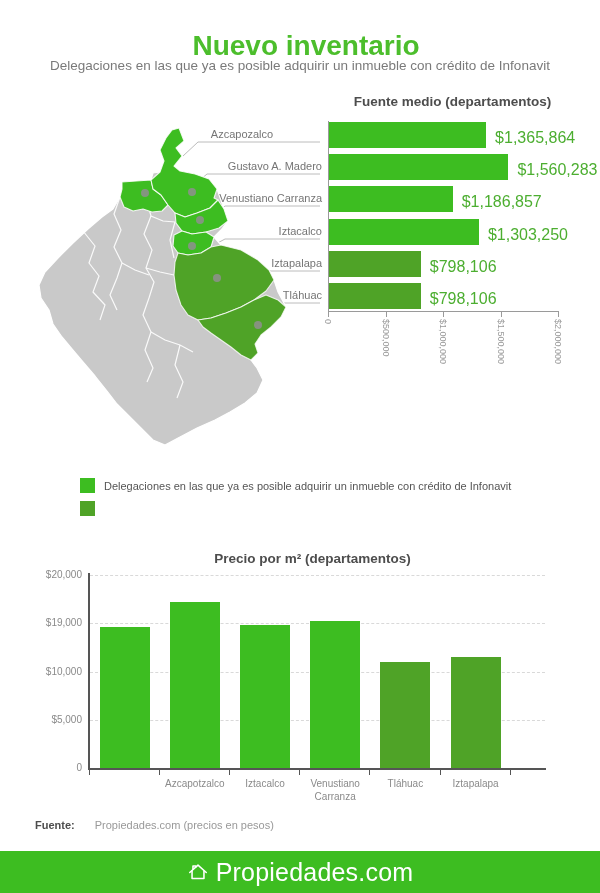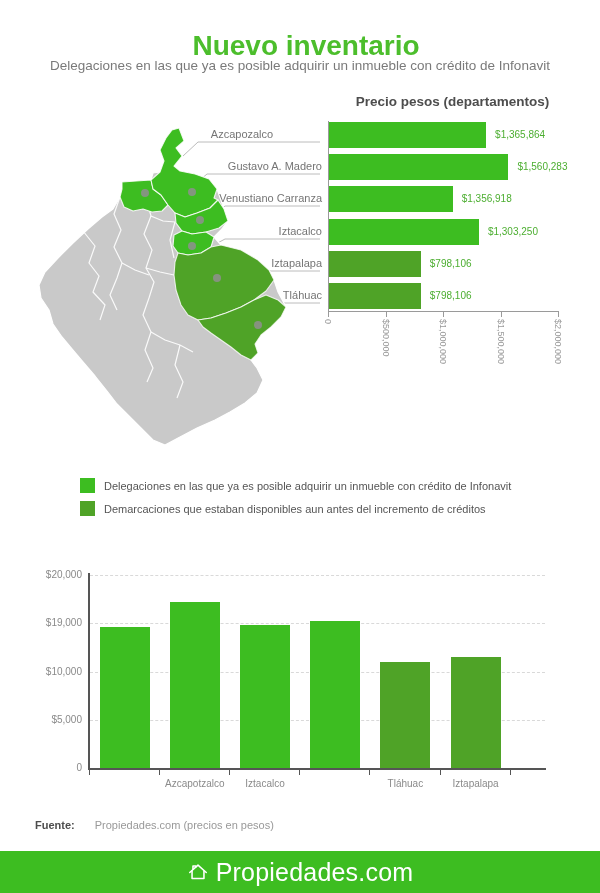--- a/index.html
+++ b/index.html
@@ -22,21 +22,21 @@
   .m-dot{fill:#8f8f8f;opacity:.85}
   .m-leader{fill:none;stroke:#bcbcbc;stroke-width:1}
   
   #hchart{position:absolute;left:0;top:0;width:600px;height:500px;}
   .axis-v{position:absolute;left:328px;top:121px;width:1px;height:191px;background:#9a9a9a}
   .axis-h{position:absolute;left:328px;top:311px;width:231px;height:1px;background:#9a9a9a}
   .htick{position:absolute;top:312px;width:1px;height:5px;background:#9a9a9a}
   .hticklabel{position:absolute;top:319px;writing-mode:vertical-rl;font-size:9px;color:#999;white-space:nowrap}
   .hlabel{position:absolute;width:160px;text-align:right;font-size:11px;color:#757575;white-space:nowrap}
   .hbar{position:absolute;height:26px}
-  .hvalue{position:absolute;font-size:10px;color:var(--valuegreen,#4cae30);white-space:nowrap}
+  .hvalue{position:absolute;font-size:16px;color:var(--valuegreen,#4cae30);white-space:nowrap}
   
   .legend{position:absolute;left:80px;top:478px;display:flex;flex-direction:column;gap:8px}
   .lg-row{display:flex;align-items:center;gap:9px}
   .sq{width:15px;height:15px;flex:0 0 15px}
   .sq-new{background:var(--bright,#3dbd21)}
   .sq-pre{background:var(--dark,#4fa327)}
   .lg-label{font-size:11px;color:#555}
   
   #vchart{position:absolute;left:0;top:0;width:504px;height:893px;pointer-events:none}
   .axis-l{position:absolute;left:88px;top:573px;width:2px;height:196px;background:#555}
@@ -56,21 +56,21 @@
   .house{width:22px;height:22px}
 </style>
 </head>
 <body>
 
 <div class="canvas">
 
   <h1 class="h1">Nuevo inventario</h1>
   <div class="subtitle">Delegaciones en las que ya es posible adquirir un inmueble con crédito de Infonavit</div>
 
-  <div class="chart-title t-top">Precio pesos (departamentos)</div>
+  <div class="chart-title t-top">Fuente medio (departamentos)</div>
 
   <svg class="map" viewBox="0 0 320 370" aria-hidden="true">
 
     <g>
       <polyline class="m-leader" points="158,46 173,32 295,32"></polyline>
       <polyline class="m-leader" points="168,76 182,64 295,64"></polyline>
       <polyline class="m-leader" points="188,106 200,96 295,96"></polyline>
       <polyline class="m-leader" points="187,136 200,129 295,129"></polyline>
       <polyline class="m-leader" points="227,171 241,161 295,161"></polyline>
       <polyline class="m-leader" points="237,204 250,193 295,193"></polyline>
@@ -122,21 +122,21 @@
     <div class="axis-v"></div>
     <div class="axis-h"></div>
   <div class="hlabel" style="left: 162px; top: 128px; text-align: center;">Azcapozalco</div>
       <div class="hbar" style="left: 329px; top: 122px; width: 157.1px; background: rgb(61, 189, 33);"></div>
       <div class="hvalue" style="left: 495.1px; top: 129px;">$1,365,864</div>
       <div class="hlabel" style="left: 162px; top: 160.2px;">Gustavo A. Madero</div>
       <div class="hbar" style="left: 329px; top: 154.2px; width: 179.4px; background: rgb(61, 189, 33);"></div>
       <div class="hvalue" style="left: 517.4px; top: 161.2px;">$1,560,283</div>
       <div class="hlabel" style="left: 162px; top: 192.4px;">Venustiano Carranza</div>
       <div class="hbar" style="left: 329px; top: 186.4px; width: 123.7px; background: rgb(61, 189, 33);"></div>
-      <div class="hvalue" style="left: 461.7px; top: 193.4px;">$1,356,918</div>
+      <div class="hvalue" style="left: 461.7px; top: 193.4px;">$1,186,857</div>
       <div class="hlabel" style="left: 162px; top: 224.6px;">Iztacalco</div>
       <div class="hbar" style="left: 329px; top: 218.6px; width: 149.9px; background: rgb(61, 189, 33);"></div>
       <div class="hvalue" style="left: 487.9px; top: 225.6px;">$1,303,250</div>
       <div class="hlabel" style="left: 162px; top: 256.8px;">Iztapalapa</div>
       <div class="hbar" style="left: 329px; top: 250.8px; width: 91.8px; background: rgb(79, 163, 39);"></div>
       <div class="hvalue" style="left: 429.8px; top: 257.8px;">$798,106</div>
       <div class="hlabel" style="left: 162px; top: 289px;">Tláhuac</div>
       <div class="hbar" style="left: 329px; top: 283px; width: 91.8px; background: rgb(79, 163, 39);"></div>
       <div class="hvalue" style="left: 429.8px; top: 290px;">$798,106</div>
       <div class="htick" style="left: 328px;"></div>
@@ -151,43 +151,45 @@
       <div class="hticklabel" style="left: 553px;">$2,000,000</div>
     </div>
 
   <div class="legend">
     <div class="lg-row">
       <span class="sq sq-new"></span>
       <span class="lg-label">Delegaciones en las que ya es posible adquirir un inmueble con crédito de Infonavit</span>
     </div>
     <div class="lg-row">
       <span class="sq sq-pre"></span>
-      <span class="lg-label">Demarcaciones que estaban disponibles aun antes del incremento de créditos</span>
     </div>
   </div>
 
+  <div class="chart-title t-bottom">Precio por m² (departamentos)</div>
 
   <div id="vchart">
     <div class="axis-l"></div>
     <div class="axis-b"></div>
   <div class="grid" style="top: 575px;"></div>
       <div class="ylabel" style="top: 569px;">$20,000</div>
       <div class="grid" style="top: 623.3px;"></div>
       <div class="ylabel" style="top: 617.3px;">$19,000</div>
       <div class="grid" style="top: 671.5px;"></div>
       <div class="ylabel" style="top: 665.5px;">$10,000</div>
       <div class="grid" style="top: 719.8px;"></div>
       <div class="ylabel" style="top: 713.8px;">$5,000</div>
       <div class="ylabel" style="top: 762px;">0</div>
       <div class="vbar" style="left: 99.5px; top: 627.1px; height: 140.9px; background: rgb(61, 189, 33);"></div>
       <div class="vbar" style="left: 169.7px; top: 602px; height: 166px; background: rgb(61, 189, 33);"></div>
       <div class="xlabel" style="left: 148.8px;">Azcapotzalco</div>
       <div class="vbar" style="left: 239.9px; top: 625.2px; height: 142.8px; background: rgb(61, 189, 33);"></div>
       <div class="xlabel" style="left: 219px;">Iztacalco</div>
       <div class="vbar" style="left: 310.1px; top: 621.3px; height: 146.7px; background: rgb(61, 189, 33);"></div>
+      <div class="xlabel" style="left: 289.2px;">Venustiano
+Carranza</div>
       <div class="vbar" style="left: 380.3px; top: 661.9px; height: 106.2px; background: rgb(79, 163, 39);"></div>
       <div class="xlabel" style="left: 359.4px;">Tláhuac</div>
       <div class="vbar" style="left: 450.5px; top: 657px; height: 111px; background: rgb(79, 163, 39);"></div>
       <div class="xlabel" style="left: 429.6px;">Iztapalapa</div>
       <div class="vtick" style="left: 88.5px;"></div>
       <div class="vtick" style="left: 158.7px;"></div>
       <div class="vtick" style="left: 228.9px;"></div>
       <div class="vtick" style="left: 299.1px;"></div>
       <div class="vtick" style="left: 369.3px;"></div>
       <div class="vtick" style="left: 439.5px;"></div>

